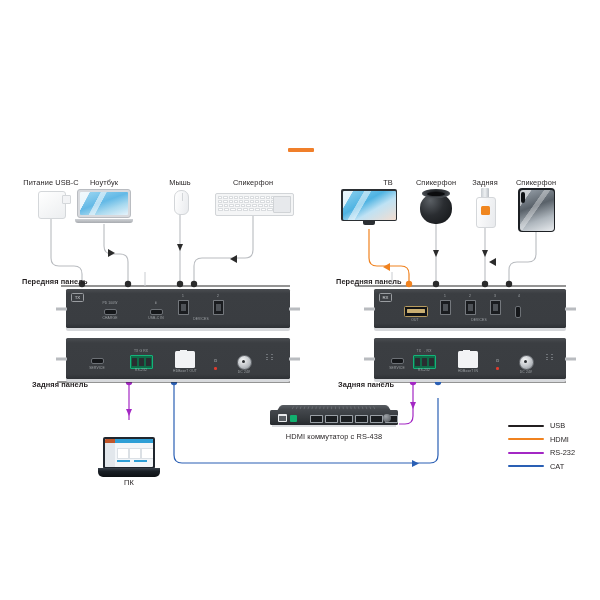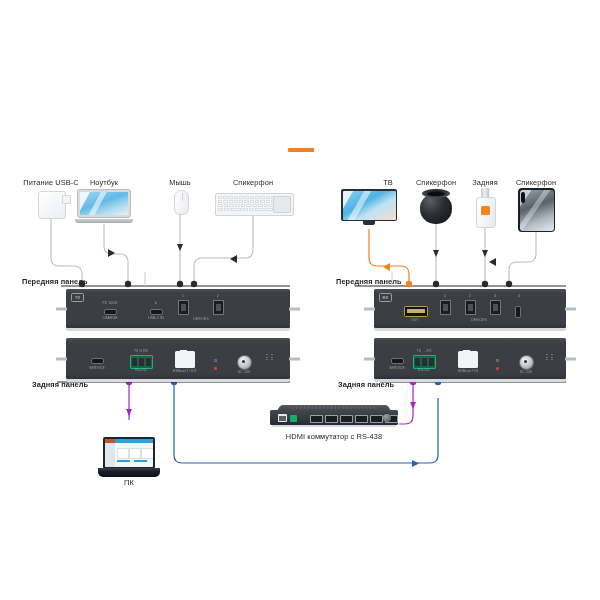--- a/index.html
+++ b/index.html
@@ -634,14 +634,32 @@
           <i class="hp"></i>
           <i class="hp"></i>
           <i class="hp"></i>
       </span>
       <i class="knob"></i>
     </div>
     <div class="base"></div>
   </div>
   <div class="cap c" style="left:334px;top:432px;">HDMI коммутатор с RS-438</div>
 
+  <div class="legend">
+    <div class="leg-row">
+      <i class="leg-line" style="background:#231f20"></i>
+      <span class="leg-txt">USB</span>
+    </div>
+    <div class="leg-row">
+      <i class="leg-line" style="background:#f0821f"></i>
+      <span class="leg-txt">HDMI</span>
+    </div>
+    <div class="leg-row">
+      <i class="leg-line" style="background:#a327c4"></i>
+      <span class="leg-txt">RS-232</span>
+    </div>
+    <div class="leg-row">
+      <i class="leg-line" style="background:#2a5fb4"></i>
+      <span class="leg-txt">CAT</span>
+    </div>
+  </div>
 
 </div>
 
 </body></html>

